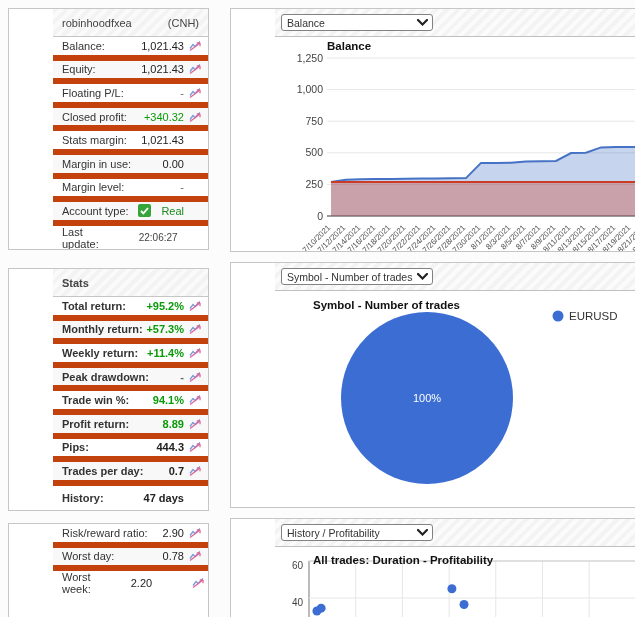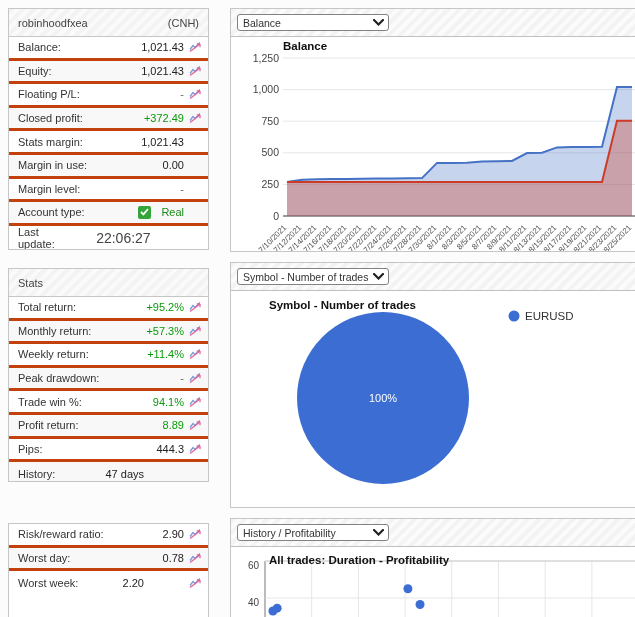--- a/index.html
+++ b/index.html
@@ -1,30 +1,30 @@
 <!DOCTYPE html>
 <html><head>
 <meta charset="utf-8">
 <style>
   * { margin:0; padding:0; box-sizing:border-box; }
   html,body { width:635px; height:617px; overflow:hidden; background:#fcfcfc;
     font-family:"Liberation Sans", sans-serif; font-size:11px; color:#333; }
-  .panel { position:absolute; background:#fff; border:1px solid #c6c6c6; overflow:hidden; }
+  .panel { position:absolute; background:#fff; border:1px solid #c6c6c6; overflow:hidden;padding-left:44px; }
   .panel-header { height:28px; display:flex; align-items:center; justify-content:space-between;
     padding:0 9px; color:#444; border-bottom:1px solid #c6c6c6;
     background:repeating-linear-gradient(135deg,#f3f3f3 0 4px,#fafafa 4px 8px); }
   .rows .row { display:flex; align-items:center; height:23.6px; padding:0 6px 0 9px;
-    border-bottom:3px solid #c2410c; background:#fff; }
+    border-bottom:6px solid #c2410c; background:#fff; }
   .rows .row:nth-child(even) { background:#f8f8f8; }
   .rows .row:last-child { border-bottom:none;gap:40px; }
   .row .lbl { flex:1 1 auto; color:#333; }
   .row .val { text-align:center; color:#222; white-space:nowrap; }
   .row .val.green { color:#0a9a0a; }
   .row .val.dash { color:#666; }
-  .row .val.small { font-size:14px; color:#444; }
+  .row .val.small { font-size:10px; color:#444; }
   .row .iconcell { width:18px; display:flex; justify-content:flex-end; align-items:center; }
   .badge { display:inline-flex; align-items:center; gap:10px; color:#1c8a1c; }
   .badge .chk { width:13px; height:13px; background:#35a53a; border-radius:2px;
     display:inline-flex; align-items:center; justify-content:center; }
   
   .chart-header { height:28px; display:flex; align-items:center; padding:0 6px;
     border-bottom:1px solid #c0c0c0;
     background:repeating-linear-gradient(135deg,#f3f3f3 0 4px,#fbfbfb 4px 8px); }
   .select { width:152px; height:17px; background:#fff; border:1px solid #828282;
     border-radius:3px; display:flex; align-items:center; justify-content:space-between;
@@ -70,21 +70,21 @@
         <span class="iconcell">
           <svg width="13" height="12" viewBox="0 0 13 12">
             <path d="M1 8.5 L4 4.5 L6 6.5 L11 1.5" fill="none" stroke="#7b9ad8" stroke-width="1.3"></path>
             <path d="M1 10.5 L11 3" fill="none" stroke="#e0679b" stroke-width="1.3"></path>
             <path d="M11 3 l-3.2 0 M11 3 l0 3.2" fill="none" stroke="#e0679b" stroke-width="1.3"></path>
           </svg>
         </span>
       </div>
       <div class="row">
         <span class="lbl">Closed profit:</span>
-        <span class="val green">+372.49</span>
+        <span class="val green">+340.32</span>
         <span class="iconcell">
           <svg width="13" height="12" viewBox="0 0 13 12">
             <path d="M1 8.5 L4 4.5 L6 6.5 L11 1.5" fill="none" stroke="#7b9ad8" stroke-width="1.3"></path>
             <path d="M1 10.5 L11 3" fill="none" stroke="#e0679b" stroke-width="1.3"></path>
             <path d="M11 3 l-3.2 0 M11 3 l0 3.2" fill="none" stroke="#e0679b" stroke-width="1.3"></path>
           </svg>
         </span>
       </div>
       <div class="row">
         <span class="lbl">Stats margin:</span>
@@ -114,21 +114,21 @@
         <span class="iconcell"></span>
       </div>
       <div class="row">
         <span class="lbl">Last update:</span>
         <span class="val small">22:06:27</span>
         <span class="iconcell"></span>
       </div>
     </div>
 </section>
 
-<section class="panel" style="left:8px; top:268px; width:201px; height:214px;">
+<section class="panel" style="left:8px; top:268px; width:201px; height:243px;font-weight:bold;">
   <header class="panel-header">
     <span>Stats</span>
   </header>
   <div class="rows" id="stats-rows">
       <div class="row">
         <span class="lbl">Total return:</span>
         <span class="val green">+95.2%</span>
         <span class="iconcell">
           <svg width="13" height="12" viewBox="0 0 13 12">
             <path d="M1 8.5 L4 4.5 L6 6.5 L11 1.5" fill="none" stroke="#7b9ad8" stroke-width="1.3"></path>
@@ -188,20 +188,31 @@
           <svg width="13" height="12" viewBox="0 0 13 12">
             <path d="M1 8.5 L4 4.5 L6 6.5 L11 1.5" fill="none" stroke="#7b9ad8" stroke-width="1.3"></path>
             <path d="M1 10.5 L11 3" fill="none" stroke="#e0679b" stroke-width="1.3"></path>
             <path d="M11 3 l-3.2 0 M11 3 l0 3.2" fill="none" stroke="#e0679b" stroke-width="1.3"></path>
           </svg>
         </span>
       </div>
       <div class="row">
         <span class="lbl">Pips:</span>
         <span class="val">444.3</span>
+        <span class="iconcell">
+          <svg width="13" height="12" viewBox="0 0 13 12">
+            <path d="M1 8.5 L4 4.5 L6 6.5 L11 1.5" fill="none" stroke="#7b9ad8" stroke-width="1.3"></path>
+            <path d="M1 10.5 L11 3" fill="none" stroke="#e0679b" stroke-width="1.3"></path>
+            <path d="M11 3 l-3.2 0 M11 3 l0 3.2" fill="none" stroke="#e0679b" stroke-width="1.3"></path>
+          </svg>
+        </span>
+      </div>
+      <div class="row">
+        <span class="lbl">Trades per day:</span>
+        <span class="val">0.7</span>
         <span class="iconcell">
           <svg width="13" height="12" viewBox="0 0 13 12">
             <path d="M1 8.5 L4 4.5 L6 6.5 L11 1.5" fill="none" stroke="#7b9ad8" stroke-width="1.3"></path>
             <path d="M1 10.5 L11 3" fill="none" stroke="#e0679b" stroke-width="1.3"></path>
             <path d="M11 3 l-3.2 0 M11 3 l0 3.2" fill="none" stroke="#e0679b" stroke-width="1.3"></path>
           </svg>
         </span>
       </div>
       <div class="row">
         <span class="lbl">History:</span>

